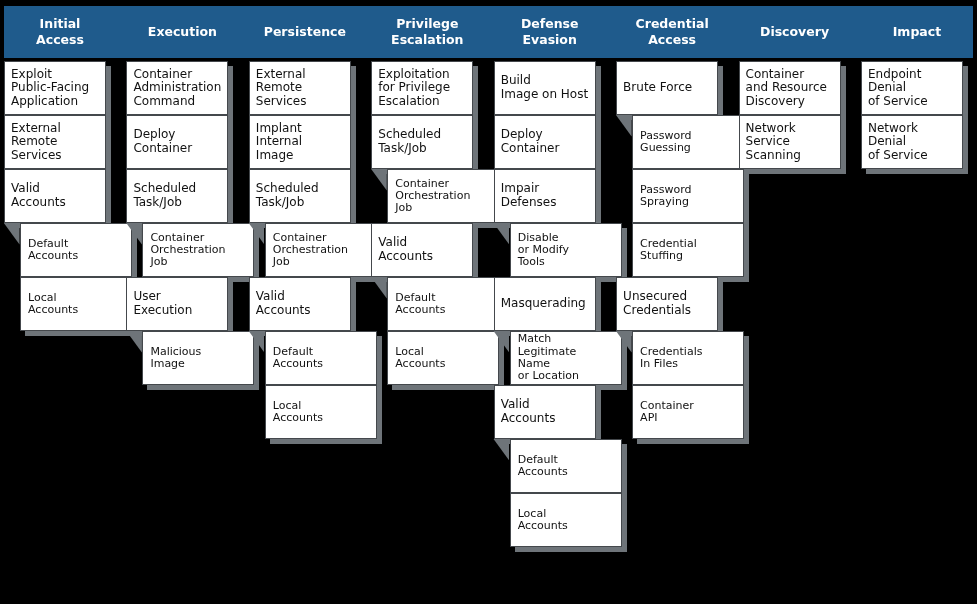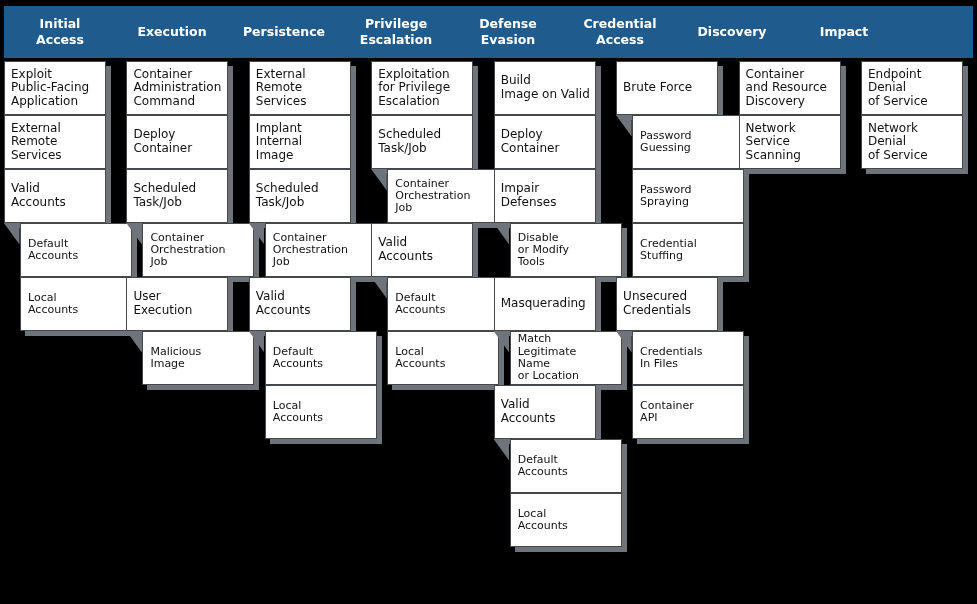--- a/index.html
+++ b/index.html
@@ -13,20 +13,21 @@
   .matrix {
     position: relative;
     width: 977px;
     height: 604px;
     box-sizing: border-box;
     padding: 6px 4px 0 4px;
     background: #000;
   }
   .header-bar {
     display: flex;
+    justify-content: space-between;
     align-items: center;
     background: var(--header-bg, #1f5b8c);
     height: 52px;
   }
   .tactic-header {
     width: 112px;
     text-align: center;
     color: var(--header-text, #ffffff);
     font-weight: bold;
     font-size: 12.5px;
@@ -161,21 +162,21 @@
 Job</div>
         <div class="cell">Valid
 Accounts</div>
         <div class="cell sub first-sub">Default
 Accounts</div>
         <div class="cell sub">Local
 Accounts</div>
       </div>
       <div class="col">
         <div class="cell">Build
-Image on Valid</div>
+Image on Host</div>
         <div class="cell">Deploy
 Container</div>
         <div class="cell">Impair
 Defenses</div>
         <div class="cell sub first-sub">Disable
 or Modify
 Tools</div>
         <div class="cell">Masquerading</div>
         <div class="cell sub first-sub">Match
 Legitimate

